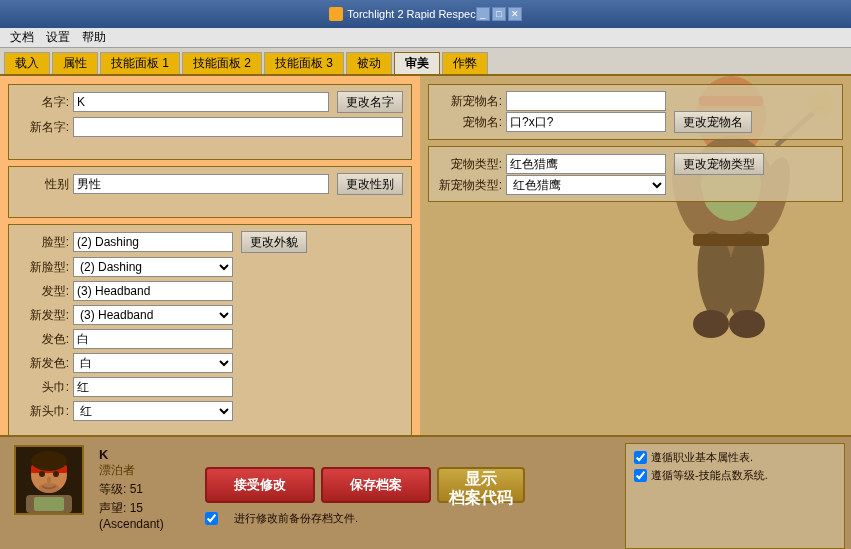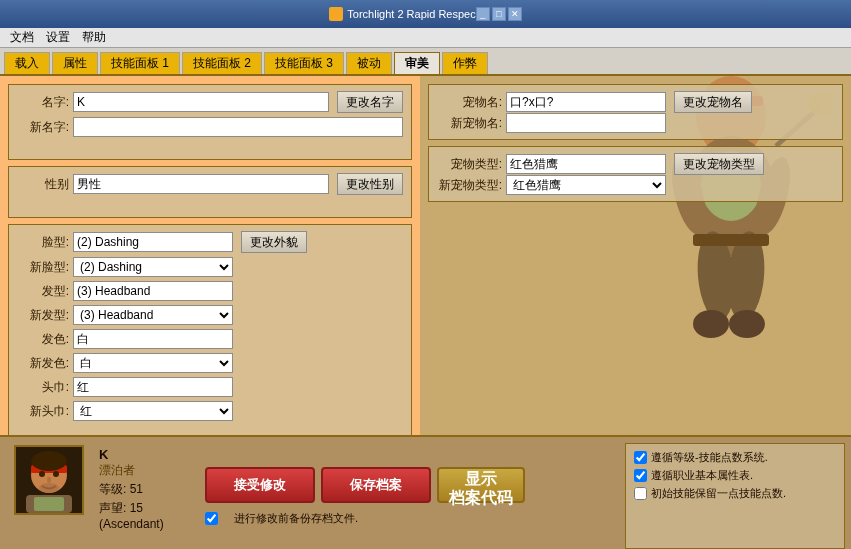--- a/index.html
+++ b/index.html
@@ -477,27 +477,27 @@
 
           <rect x="72" y="168" width="76" height="12" rx="3" fill="#5a3a10"></rect>
 
           <ellipse cx="90" cy="258" rx="18" ry="14" fill="#4a3020"></ellipse>
           <ellipse cx="126" cy="258" rx="18" ry="14" fill="#4a3020"></ellipse>
         </svg>
       </div>
 
       <div class="form-box" style="position:relative;z-index:2;">
         <div class="pet-row">
+          <span class="pet-label">新宠物名:</span>
+          <input class="form-input-fixed" type="text" style="">
+        </div>
+        <div class="pet-row">
           <span class="pet-label">宠物名:</span>
           <input class="form-input-fixed" type="text" value="口?x口?" readonly="" style="">
           <button class="btn btn-update">更改宠物名</button>
-        </div>
-        <div class="pet-row">
-          <span class="pet-label">新宠物名:</span>
-          <input class="form-input-fixed" type="text" style="">
         </div>
       </div>
 
       <div class="form-box" style="position:relative;z-index:2;">
         <div class="pet-row">
           <span class="pet-label">宠物类型:</span>
           <input class="form-input-fixed" type="text" value="红色猎鹰" readonly="" style="">
           <button class="btn btn-update">更改宠物类型</button>
         </div>
         <div class="pet-row">
@@ -563,27 +563,23 @@
       </div>
       <div class="checkbox-row">
         <input type="checkbox" checked="" style="">
         <span>进行修改前备份存档文件.</span>
       </div>
     </div>
 
     <div class="rights-panel">
       <div class="rights-item">
         <input type="checkbox" checked="" style="">
-        <span>遵循等级-技能点数系统.</span>
+        <span>遵循职业基本属性表.</span>
       </div>
       <div class="rights-item">
         <input type="checkbox" checked="" style="">
-        <span>遵循职业基本属性表.</span>
-      </div>
-      <div class="rights-item">
-        <input type="checkbox" style="">
-        <span>初始技能保留一点技能点数.</span>
+        <span>遵循等级-技能点数系统.</span>
       </div>
     </div>
 
   </div>
 
 </div>
 
 </body></html>

